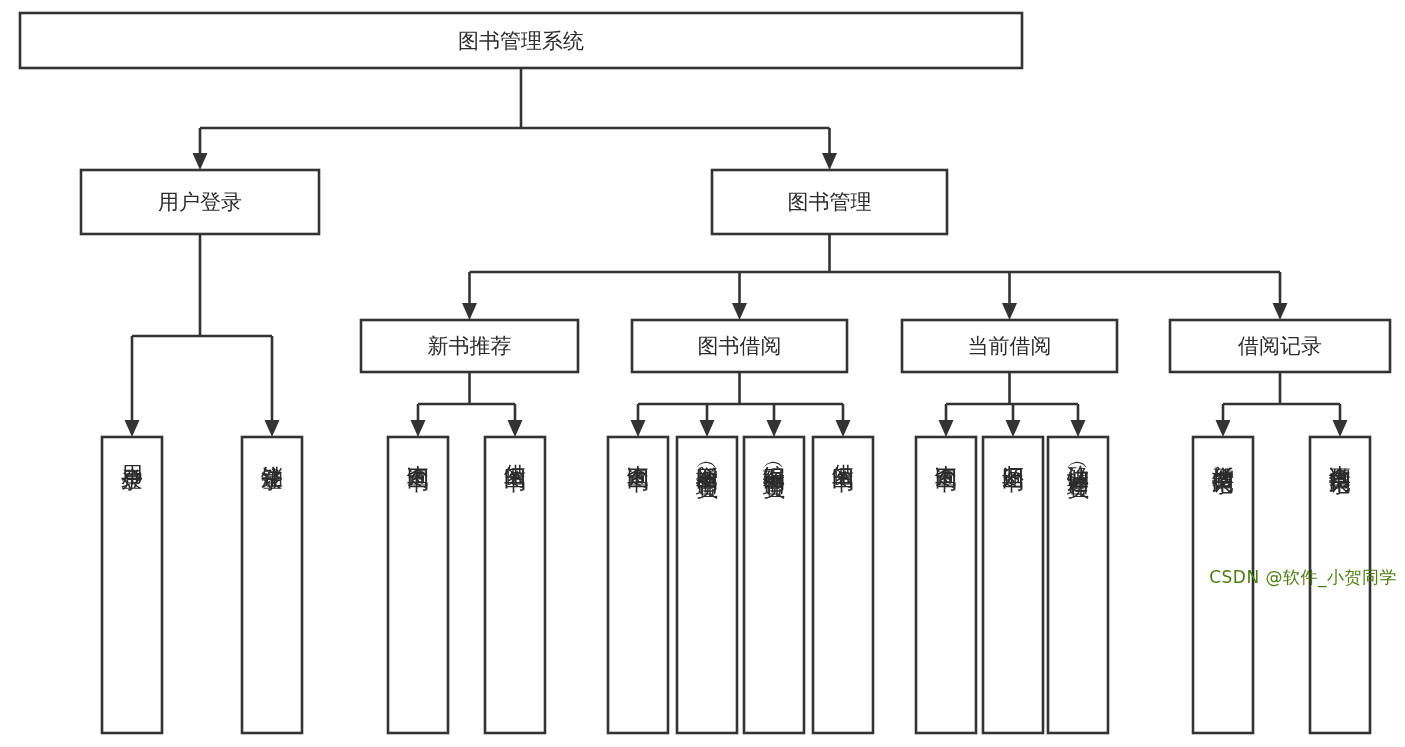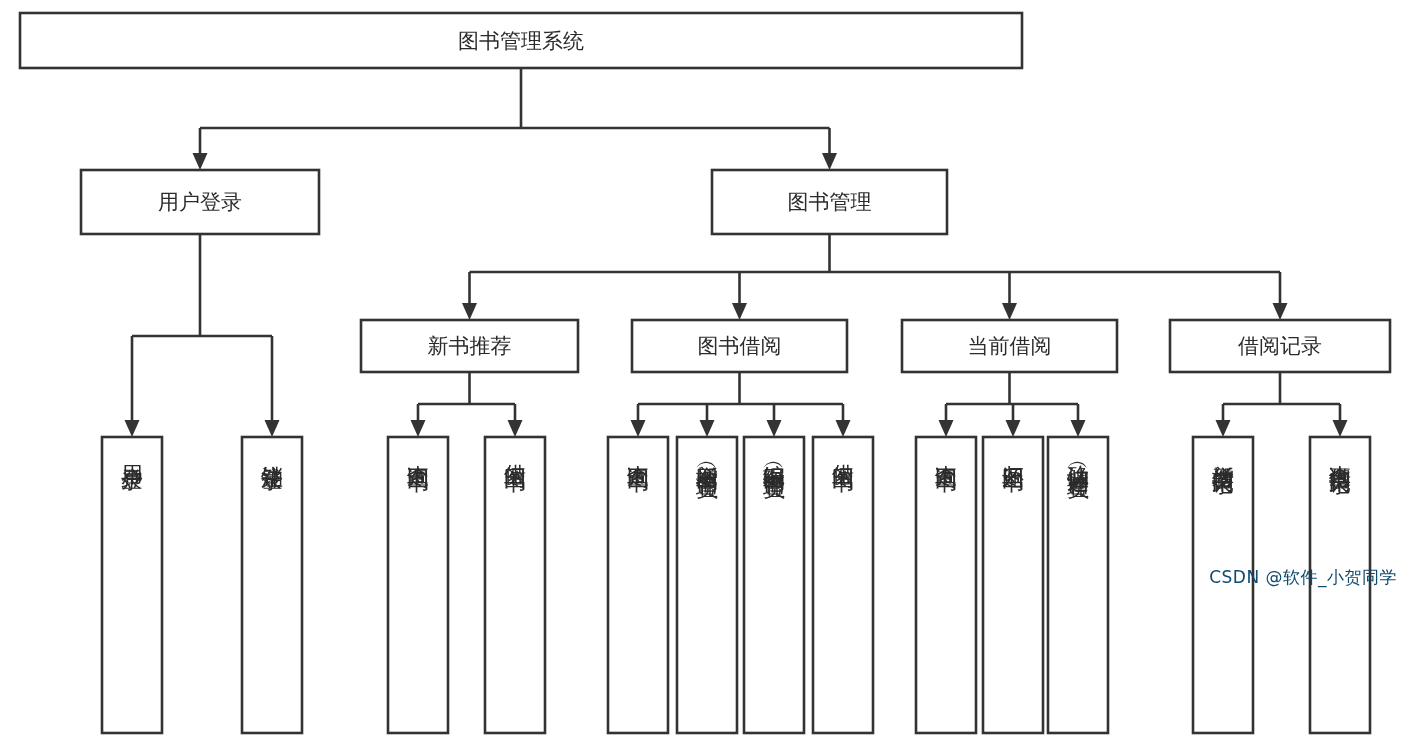--- a/index.html
+++ b/index.html
@@ -70,21 +70,21 @@
     letter-spacing: 2px;
     color: #2b2b2b;
     white-space: nowrap;
   }
   .watermark {
     position: absolute;
     right: 8px;
     bottom: 4px;
     font-family: "DejaVu Sans", "Liberation Sans", sans-serif;
     font-size: 17px;
-    color: #0c4a6e;
+    color: #4d7c0f;
     letter-spacing: 0.5px;
     white-space: nowrap;
   }
 </style>
 </head>
 <body>
 
 <div id="diagram-root">
 
   <svg class="diagram-canvas" id="diagram-canvas" viewBox="0 0 1405 747" xmlns="http://www.w3.org/2000/svg">

